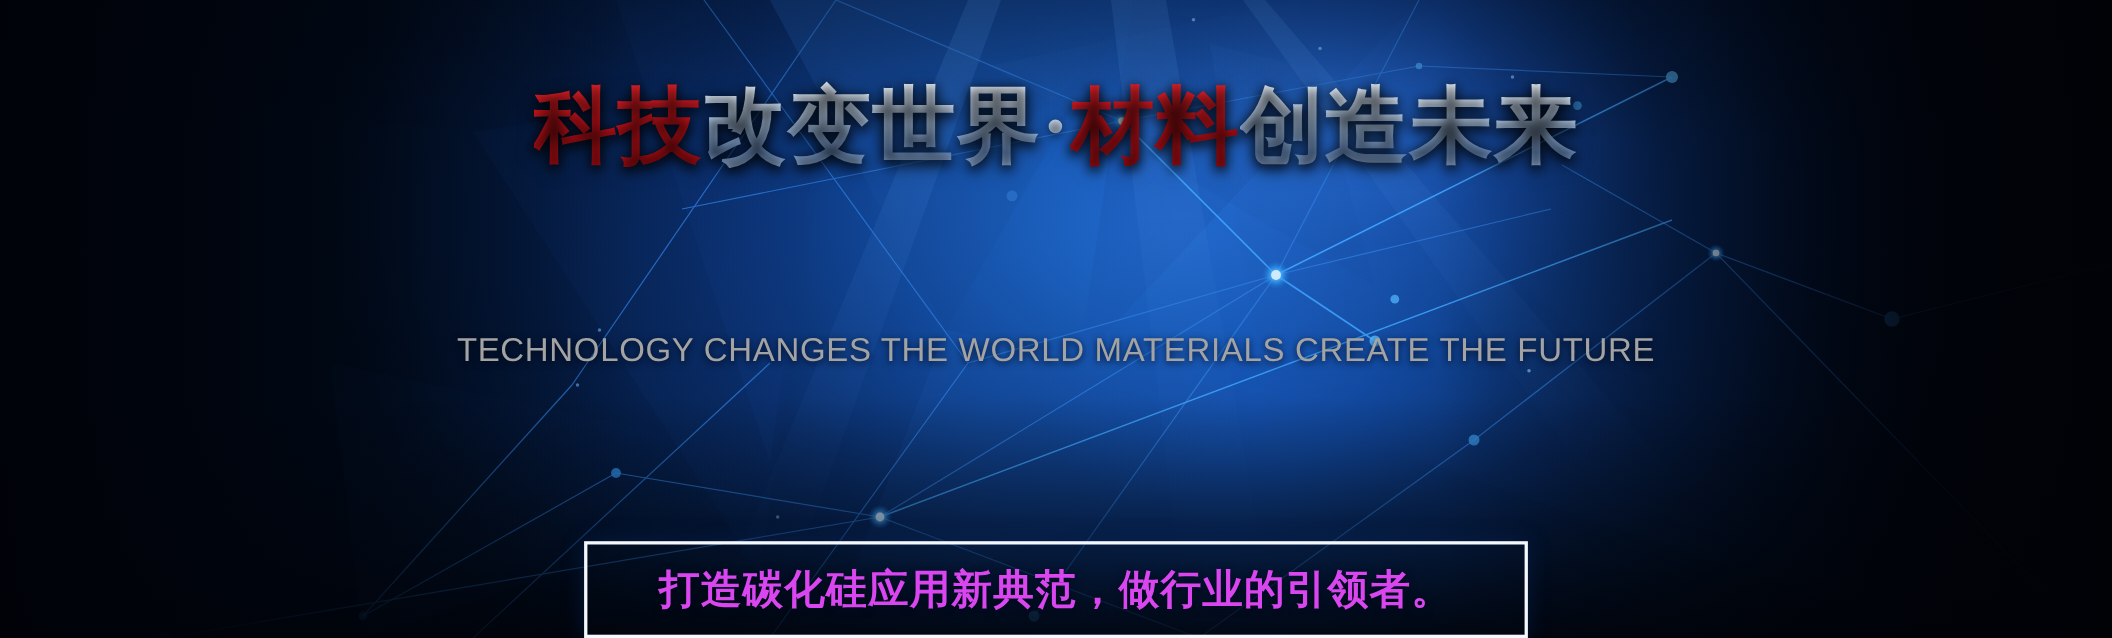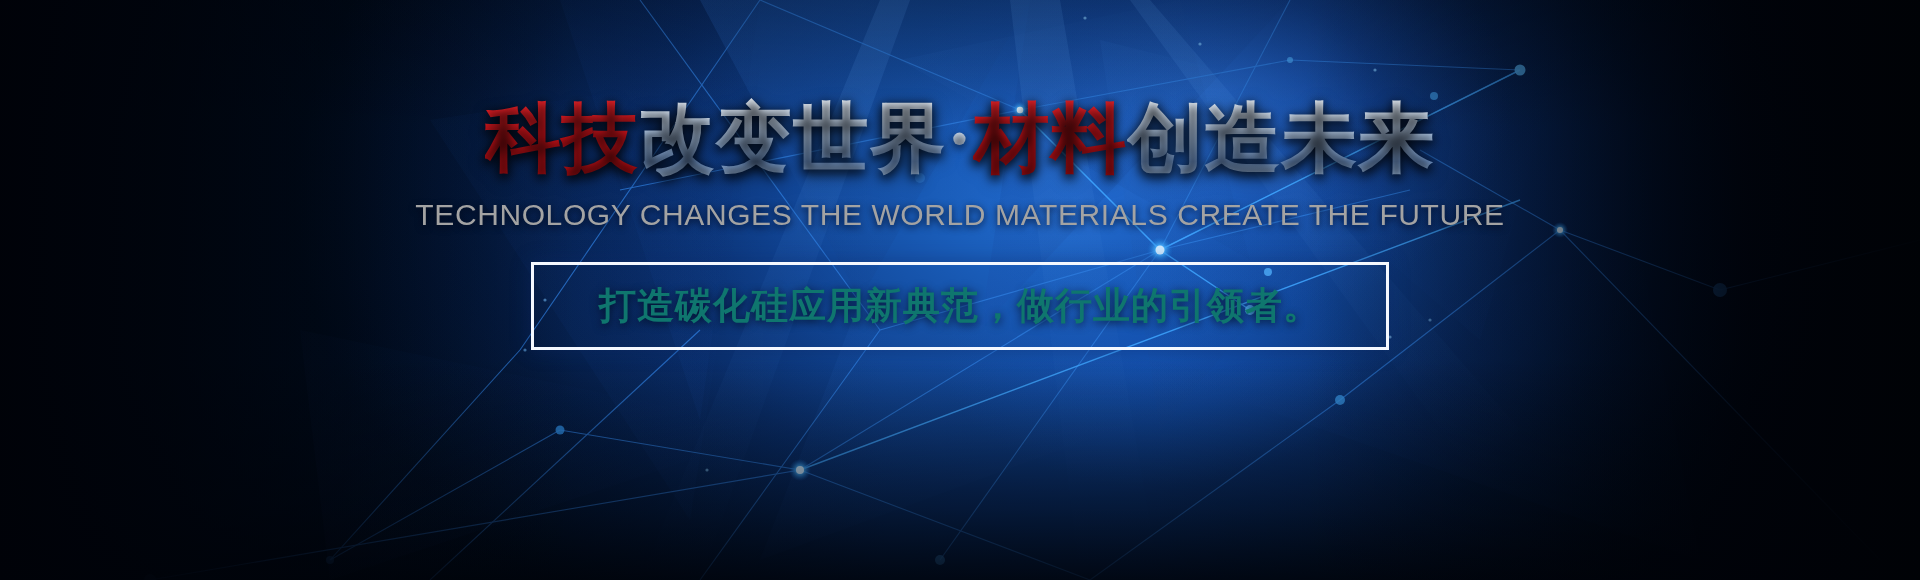--- a/index.html
+++ b/index.html
@@ -38,21 +38,22 @@
       linear-gradient(180deg,rgba(0,3,10,.30) 0%,rgba(0,0,0,0) 22%,rgba(0,0,0,0) 62%,rgba(0,3,9,.55) 88%,rgba(0,2,7,.85) 100%);
     pointer-events:none;
   }
   .bg-poly{position:absolute;inset:0;}
   .bg-poly svg{display:block;width:100%;height:100%;}
 
   
   .content{
     position:absolute; inset:0;
     display:flex; flex-direction:column; align-items:center;
-    padding-top:100px;
+    padding-top:77px;
+    justify-content:space-between;
   }
 
   .headline{
     margin:0;
     font-family:"Liberation Serif","DejaVu Serif",serif;
     font-weight:700;
     font-size:76px;
     line-height:1.0;
     letter-spacing:1px;
     white-space:nowrap;
@@ -92,21 +93,21 @@
     width:858px;
     height:88px;
     border:3px solid #f4f8ff;
     display:flex; align-items:center; justify-content:center;
     box-shadow:0 0 18px rgba(10,40,100,.45);
   }
   .slogan-text{
     font-size:37px;
     font-weight:700;
     letter-spacing:1px;
-    color:#0f766e;
+    color:#d946ef;
     white-space:nowrap;
     text-shadow:0 2px 8px rgba(0,8,24,.8);
   }
 </style>
 </head>
 <body>
 
 <div class="banner">
 
   <div class="bg-base"></div>

